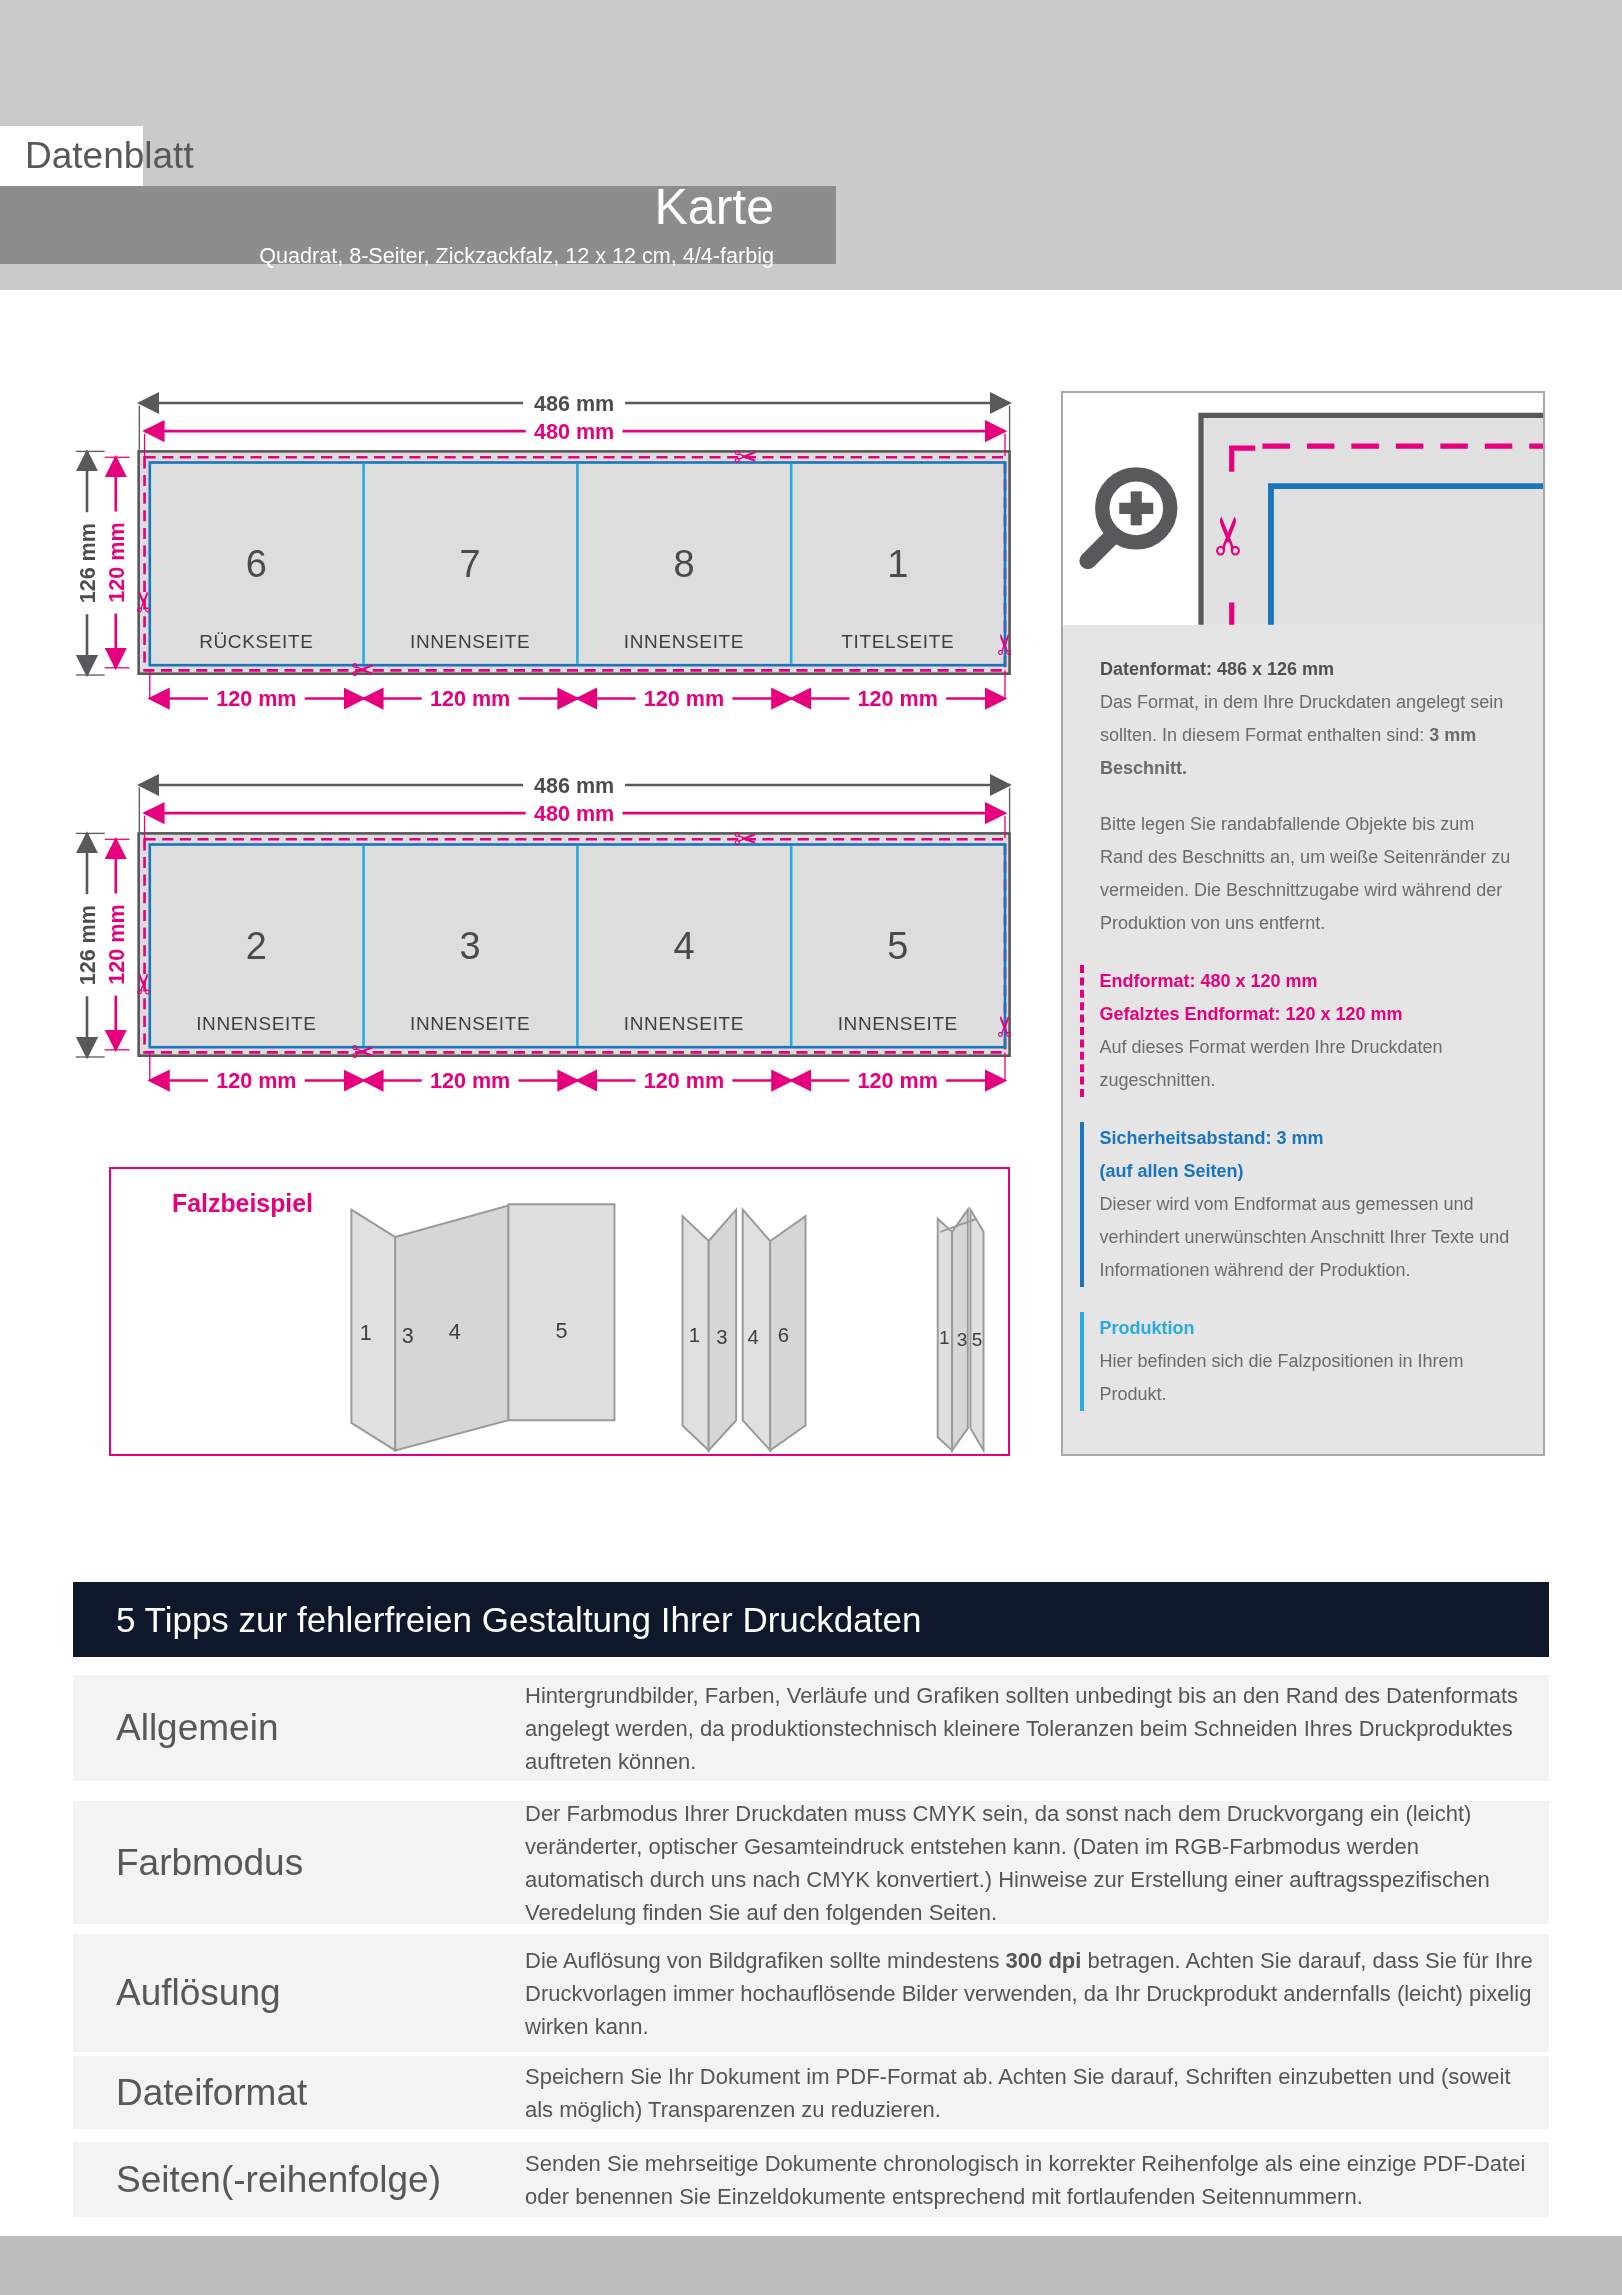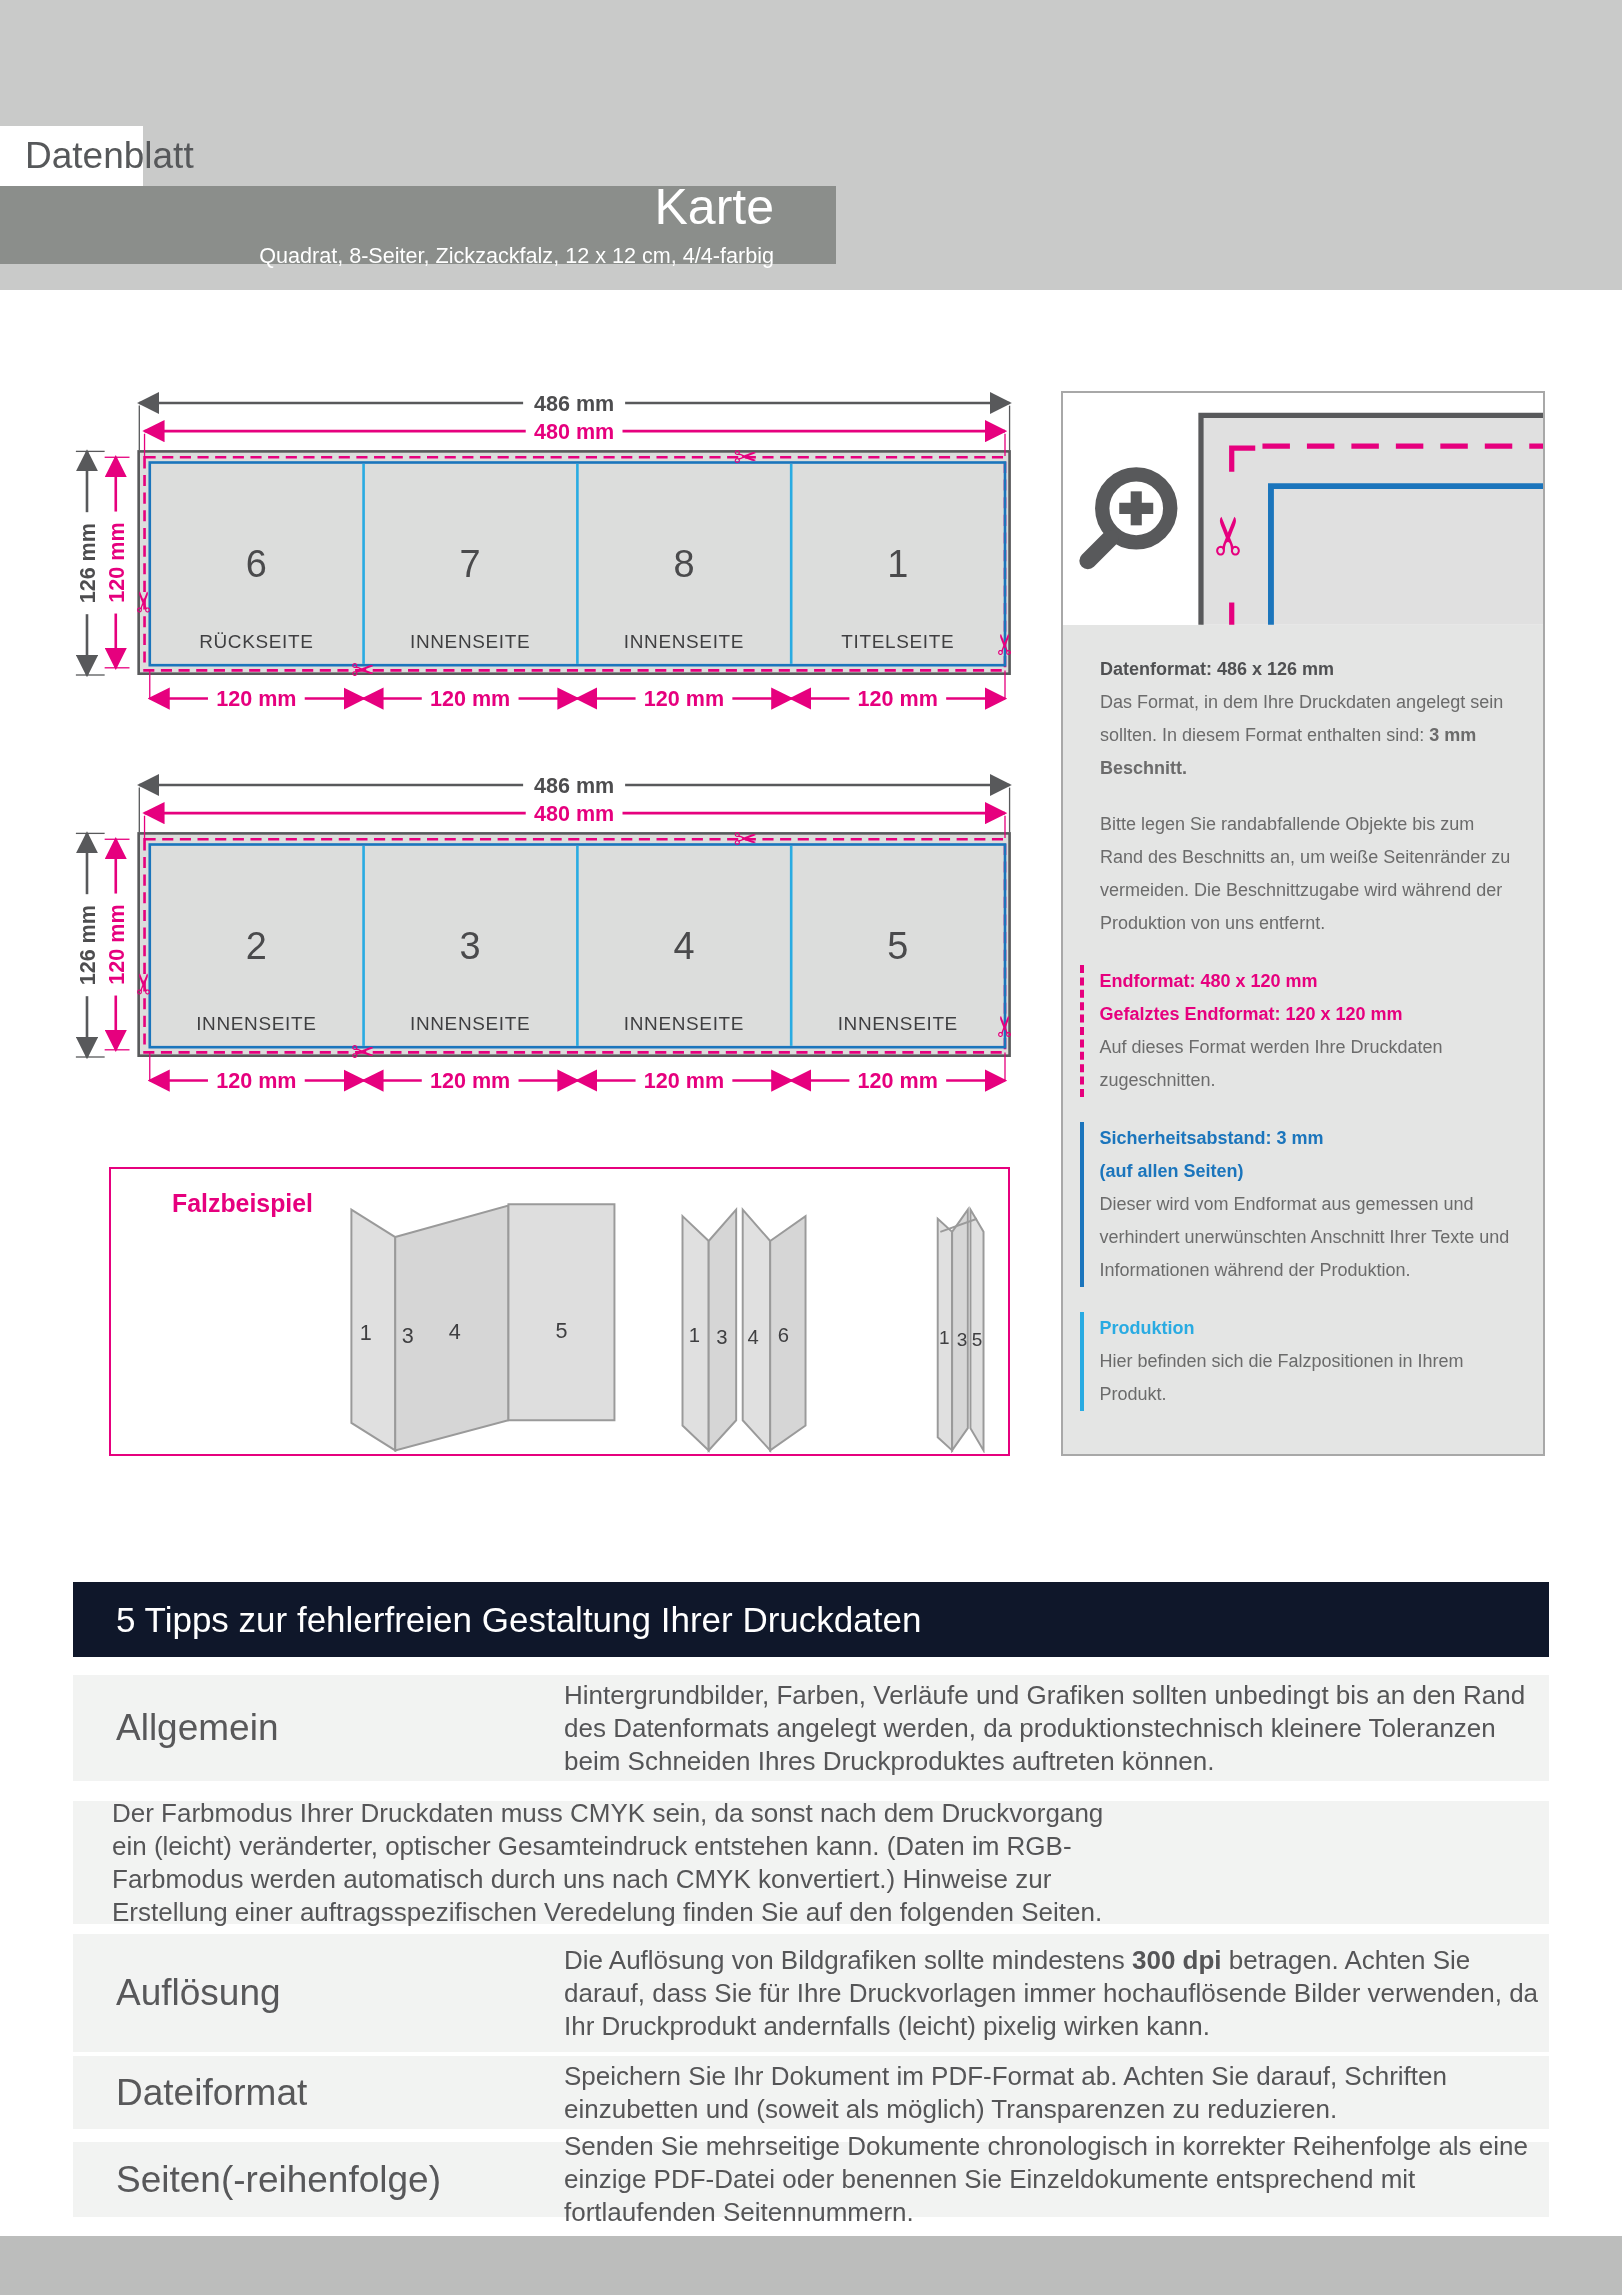--- a/index.html
+++ b/index.html
@@ -45,21 +45,21 @@
   .sb-block{margin-left:-19.6px;padding-left:15px;margin-top:25px;}
   .sb-block.dashM{border-left:4.6px dashed #e6007e;}
   .sb-block.solidB{border-left:4.6px solid #1b75bc;}
   .sb-block.solidC{border-left:4.6px solid #29abe2;}
 
   
   .tips-bar{left:73px;top:1582px;width:1476px;height:75px;background:#0f172a;display:flex;align-items:center;}
   .tips-bar span{color:#ffffff;font-size:35px;font-weight:300;padding-left:43px;}
   .tip-row{left:73px;width:1476px;background:#f2f3f2;display:flex;align-items:center;box-sizing:border-box;}
   .tip-label{width:452px;flex:0 0 452px;font-size:37px;color:#58585a;padding-left:43px;box-sizing:border-box;}
-  .tip-body{font-size:26px;line-height:33px;color:#555557;width:1011px;margin-left:39px;}
+  .tip-body{font-size:22px;line-height:33px;color:#555557;width:1011px;}
   .r1{top:1675px;height:106px;}
   .r2{top:1801px;height:123px;}
   .r3{top:1934px;height:118px;}
   .r4{top:2056px;height:73px;}
   .r5{top:2142px;height:75px;}
 
   .footer-band{left:0;top:2236px;width:1623px;height:60px;background:#bcbdbc;}
 </style>
 </head>
 <body>
@@ -338,20 +338,21 @@
 
 <div class="abs tips-bar">
   <span>5 Tipps zur fehlerfreien Gestaltung Ihrer Druckdaten</span>
 </div>
 
 <div class="abs tip-row r1">
   <div class="tip-label">Allgemein</div>
   <div class="tip-body"><span>Hintergrundbilder, Farben, Verläufe und Grafiken sollten unbedingt bis an den Rand des Datenformats angelegt werden, da produktionstechnisch kleinere Toleranzen beim Schneiden Ihres Druckproduktes auftreten können.</span><b></b><span></span></div>
 </div>
 <div class="abs tip-row r2">
+  <div class="tip-label">Farbmodus</div>
   <div class="tip-body"><span>Der Farbmodus Ihrer Druckdaten muss CMYK sein, da sonst nach dem Druckvorgang ein (leicht) veränderter, optischer Gesamteindruck entstehen kann. (Daten im RGB-Farbmodus werden automatisch durch uns nach CMYK konvertiert.) Hinweise zur Erstellung einer auftragsspezifischen Veredelung finden Sie auf den folgenden Seiten.</span><b></b><span></span></div>
 </div>
 <div class="abs tip-row r3">
   <div class="tip-label">Auflösung</div>
   <div class="tip-body"><span>Die Auflösung von Bildgrafiken sollte mindestens </span><b>300 dpi</b><span> betragen. Achten Sie darauf, dass Sie für Ihre Druckvorlagen immer hochauflösende Bilder verwenden, da Ihr Druckprodukt andernfalls (leicht) pixelig wirken kann.</span></div>
 </div>
 <div class="abs tip-row r4">
   <div class="tip-label">Dateiformat</div>
   <div class="tip-body"><span>Speichern Sie Ihr Dokument im PDF-Format ab. Achten Sie darauf, Schriften einzubetten und (soweit als möglich) Transparenzen zu reduzieren.</span><b></b><span></span></div>
 </div>

